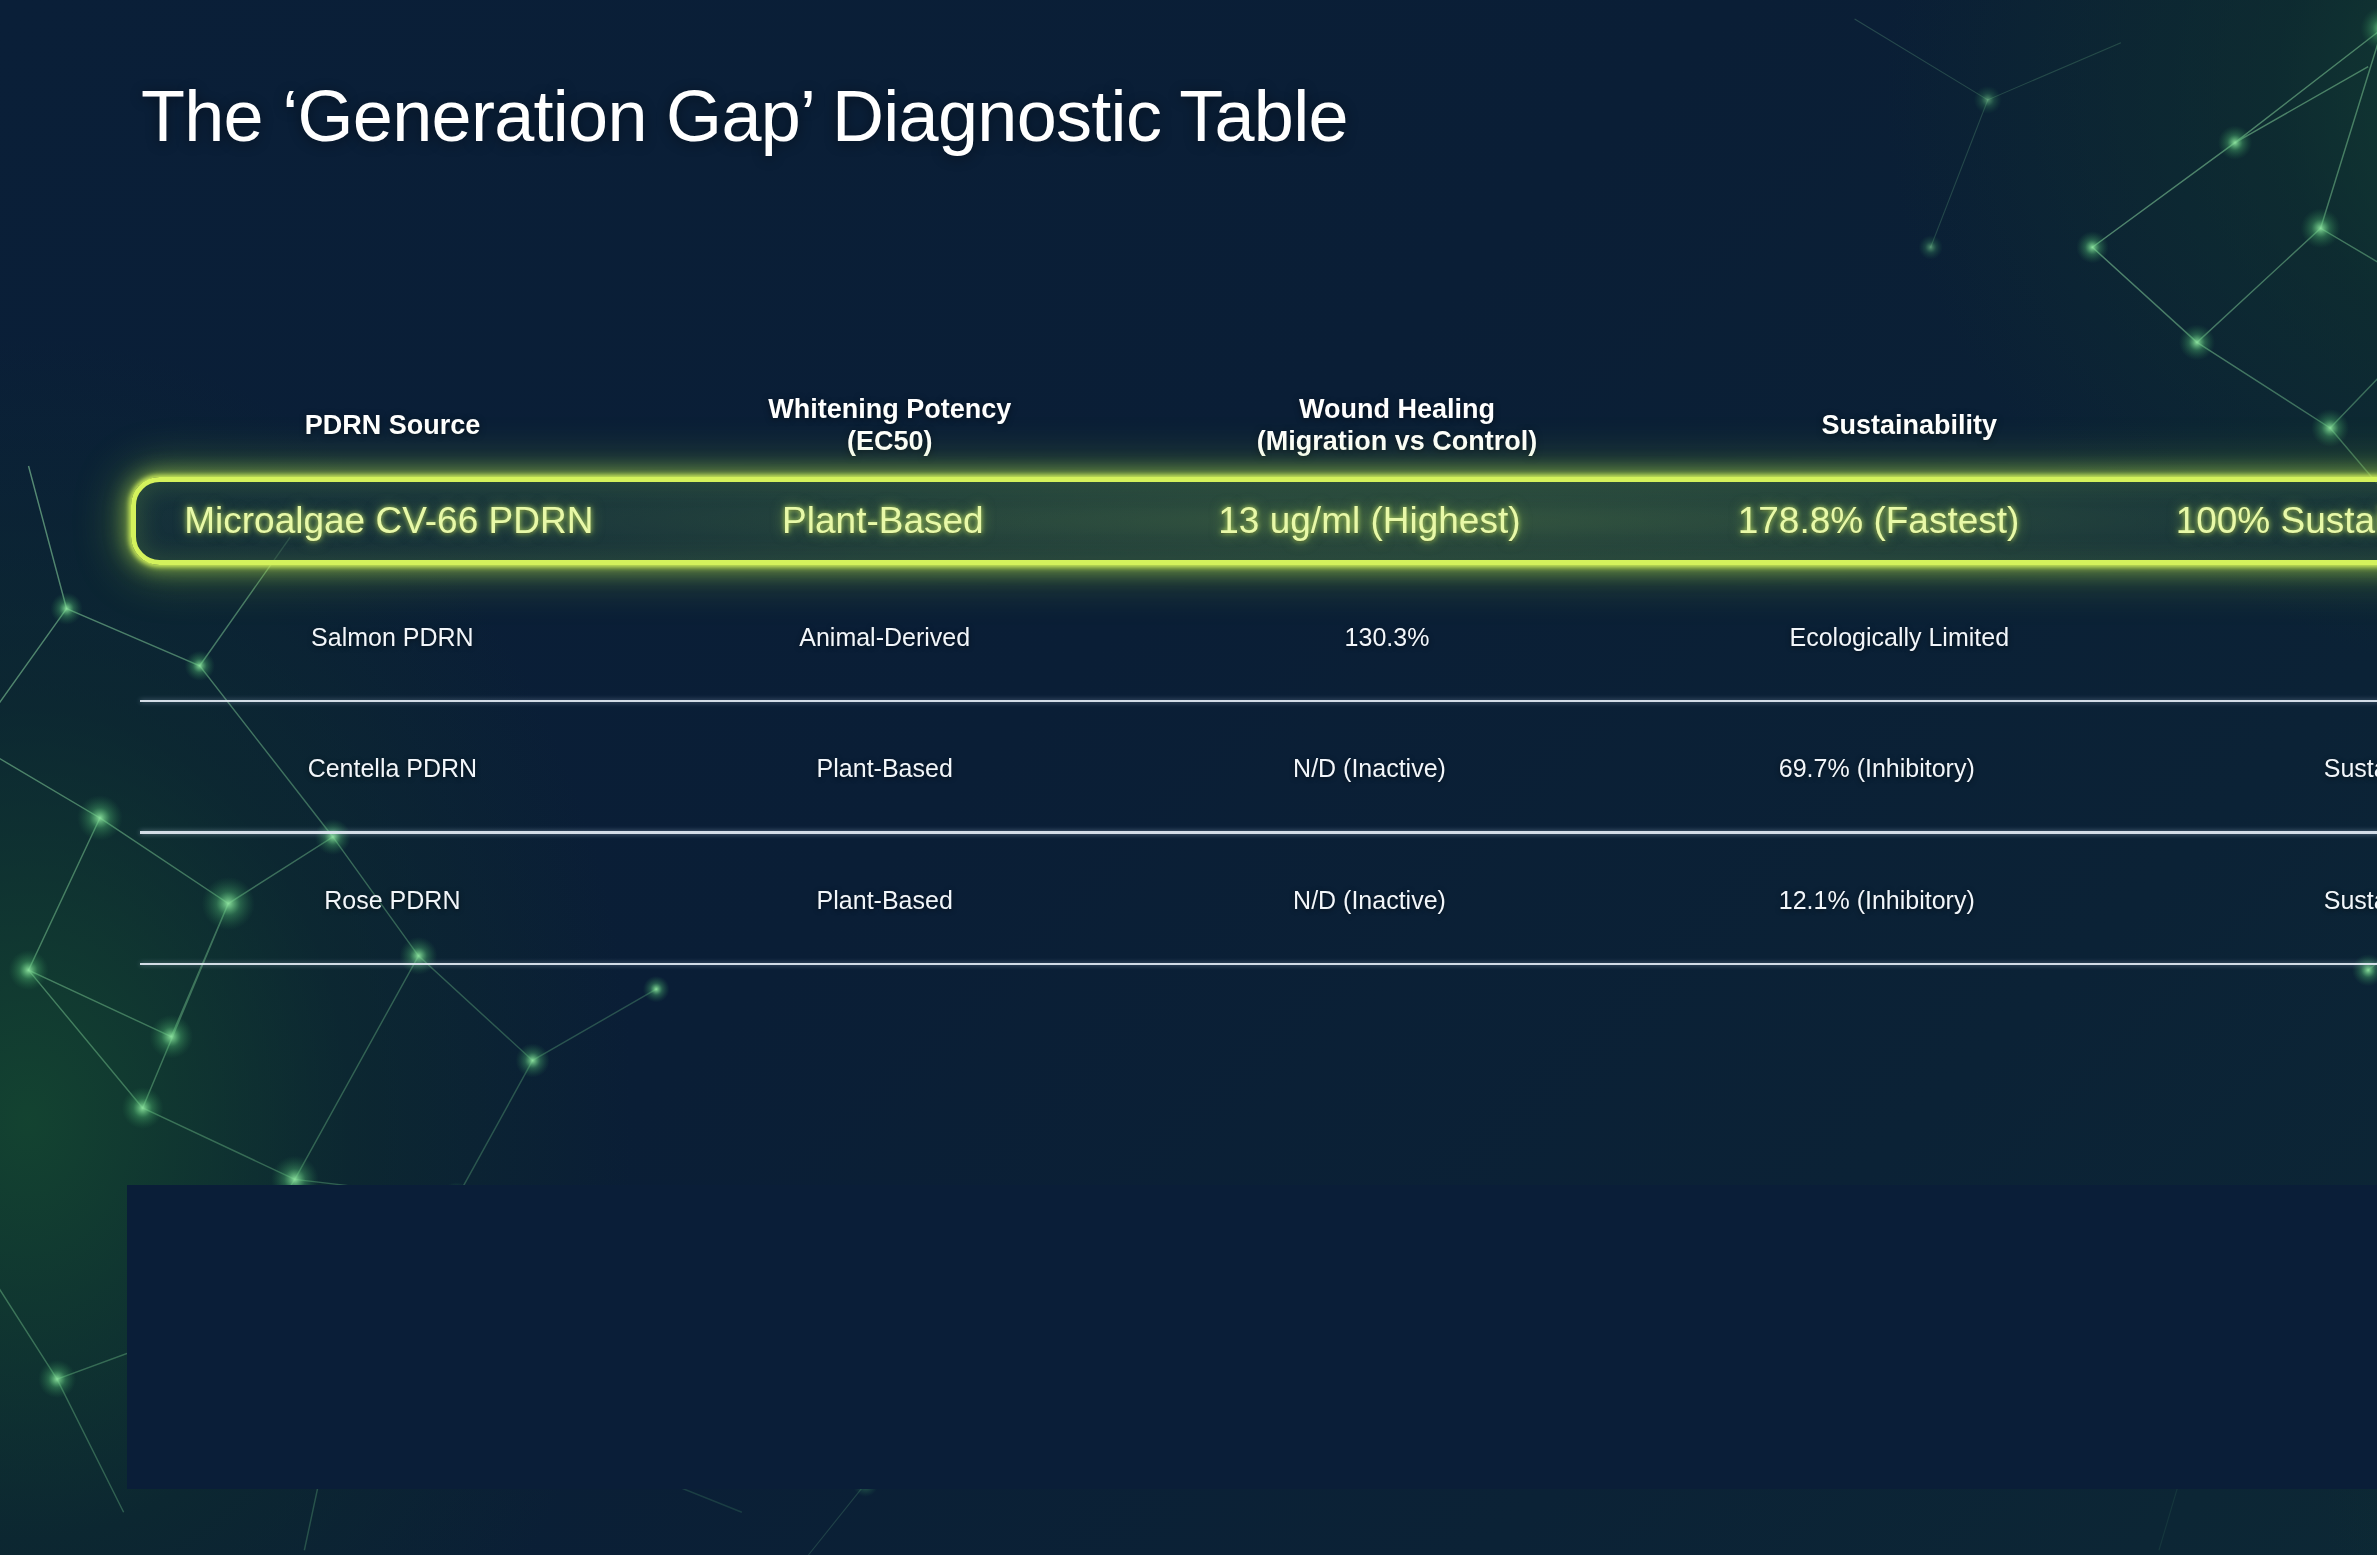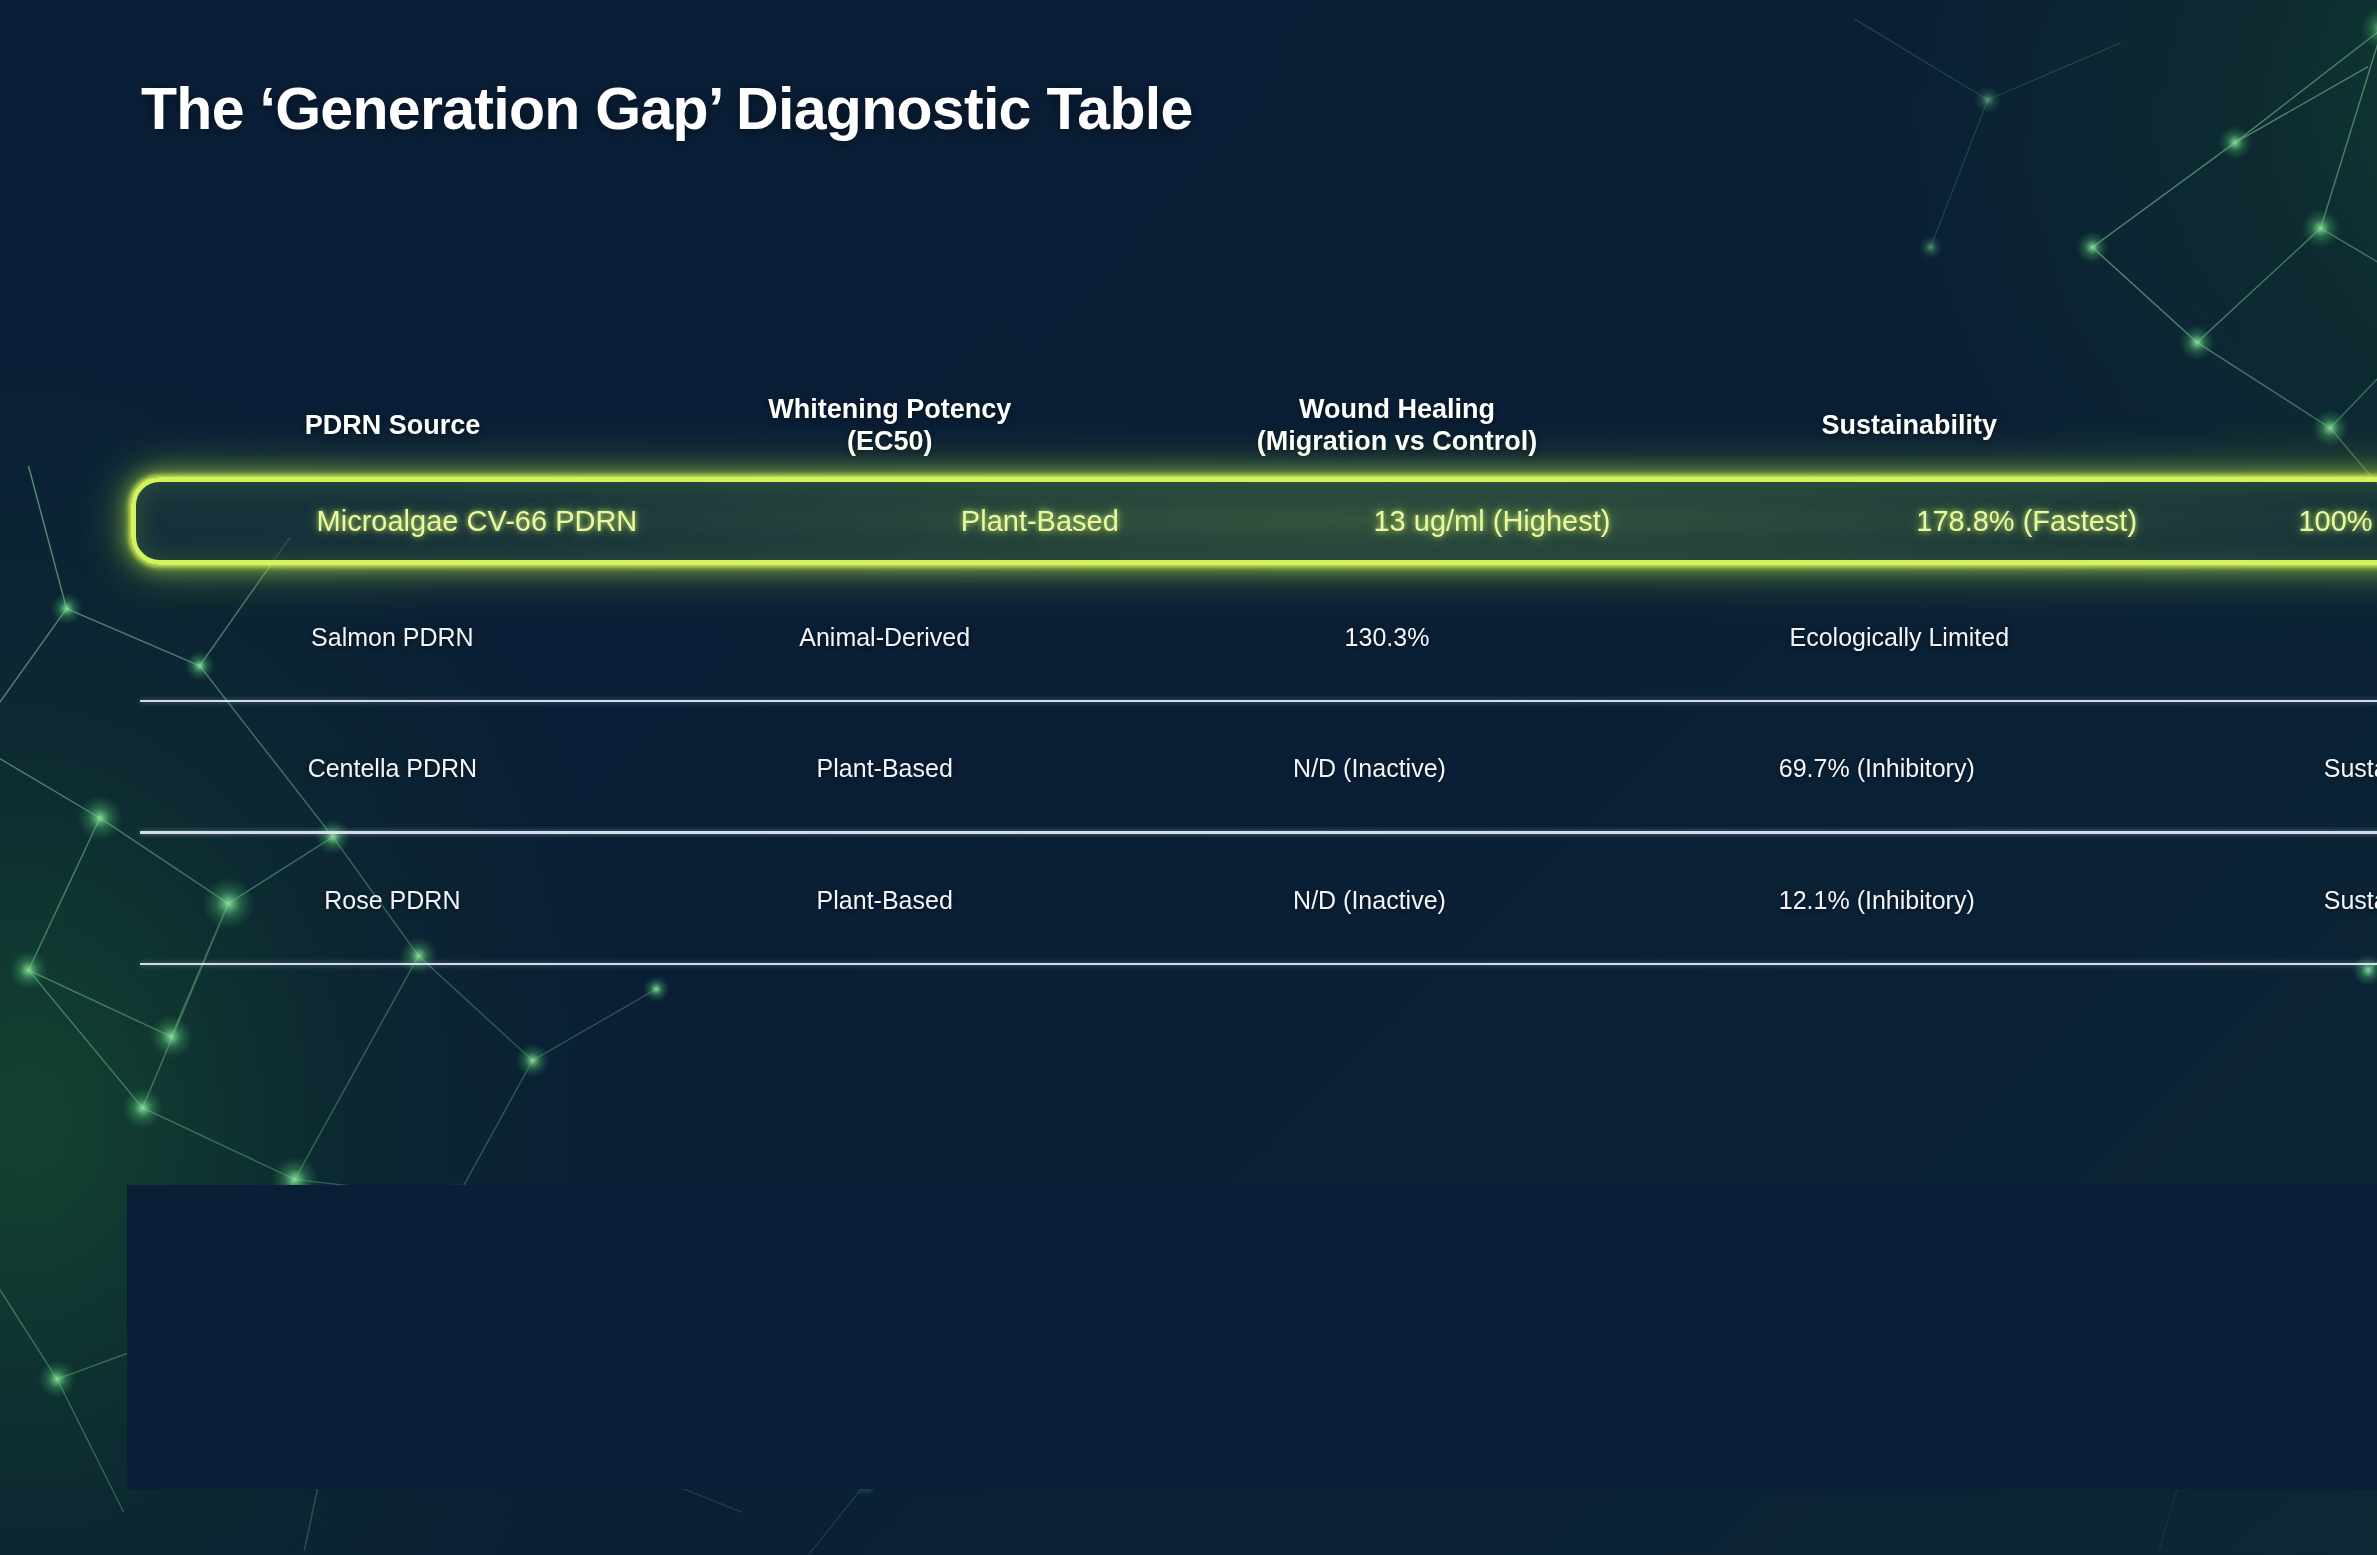--- a/index.html
+++ b/index.html
@@ -20,22 +20,22 @@
       radial-gradient(ellipse 666px 571px at 100% 96%, rgba(18,60,44,0.55) 0%, rgba(10,32,48,0.0) 70%),
       linear-gradient(135deg, #0a1f38 0%, #0a1e36 40%, #0b2236 70%, #0d2a34 100%);
     overflow:hidden;
   }
   #plexus { position:absolute; inset:0; pointer-events:none; }
 
   
   .title {
     position:absolute;
     left:141px; top:75px;
-    font-size:59px;
-    font-weight:700;
+    font-size:72px;
+    font-weight:400;
     color:#ffffff;
     letter-spacing:-0.7px;
     white-space:nowrap;
     text-shadow:0 1.9px 12.4px rgba(0,0,0,0.45);
   }
 
   
   .table-wrap {
     position:absolute;
     left:140px; top:376px;
@@ -105,28 +105,27 @@
     background:
       radial-gradient(ellipse 110% 160% at 50% 50%, rgba(120,180,80,0.16), rgba(14,40,56,0.30) 70%),
       linear-gradient(180deg, rgba(22,52,62,0.55), rgba(16,40,58,0.55));
     box-shadow:
       0 0 5.7px 1.4px rgba(212,242,92,0.95),
       0 0 20px 4.8px rgba(190,235,80,0.55),
       0 0 46px 12.4px rgba(160,220,60,0.30),
       inset 0 0 22px 4.8px rgba(150,210,70,0.18);
   }
   .hl-row .cell {
-    font-size:29px;
+    font-size:37px;
     font-weight:400;
     color:#e8f9a8;
     text-shadow:
       0 0 4.8px rgba(210,245,110,0.85),
       0 0 12.4px rgba(180,230,80,0.55),
       0 1px 1.9px rgba(0,0,0,0.55);
-    text-align: right;
   }
 
   
   .bottom-panel {
     position:absolute;
     left:127px; top:1185px;
     width:2526px; height:304px;
     background:#0a1e38;
   }
 </style>

